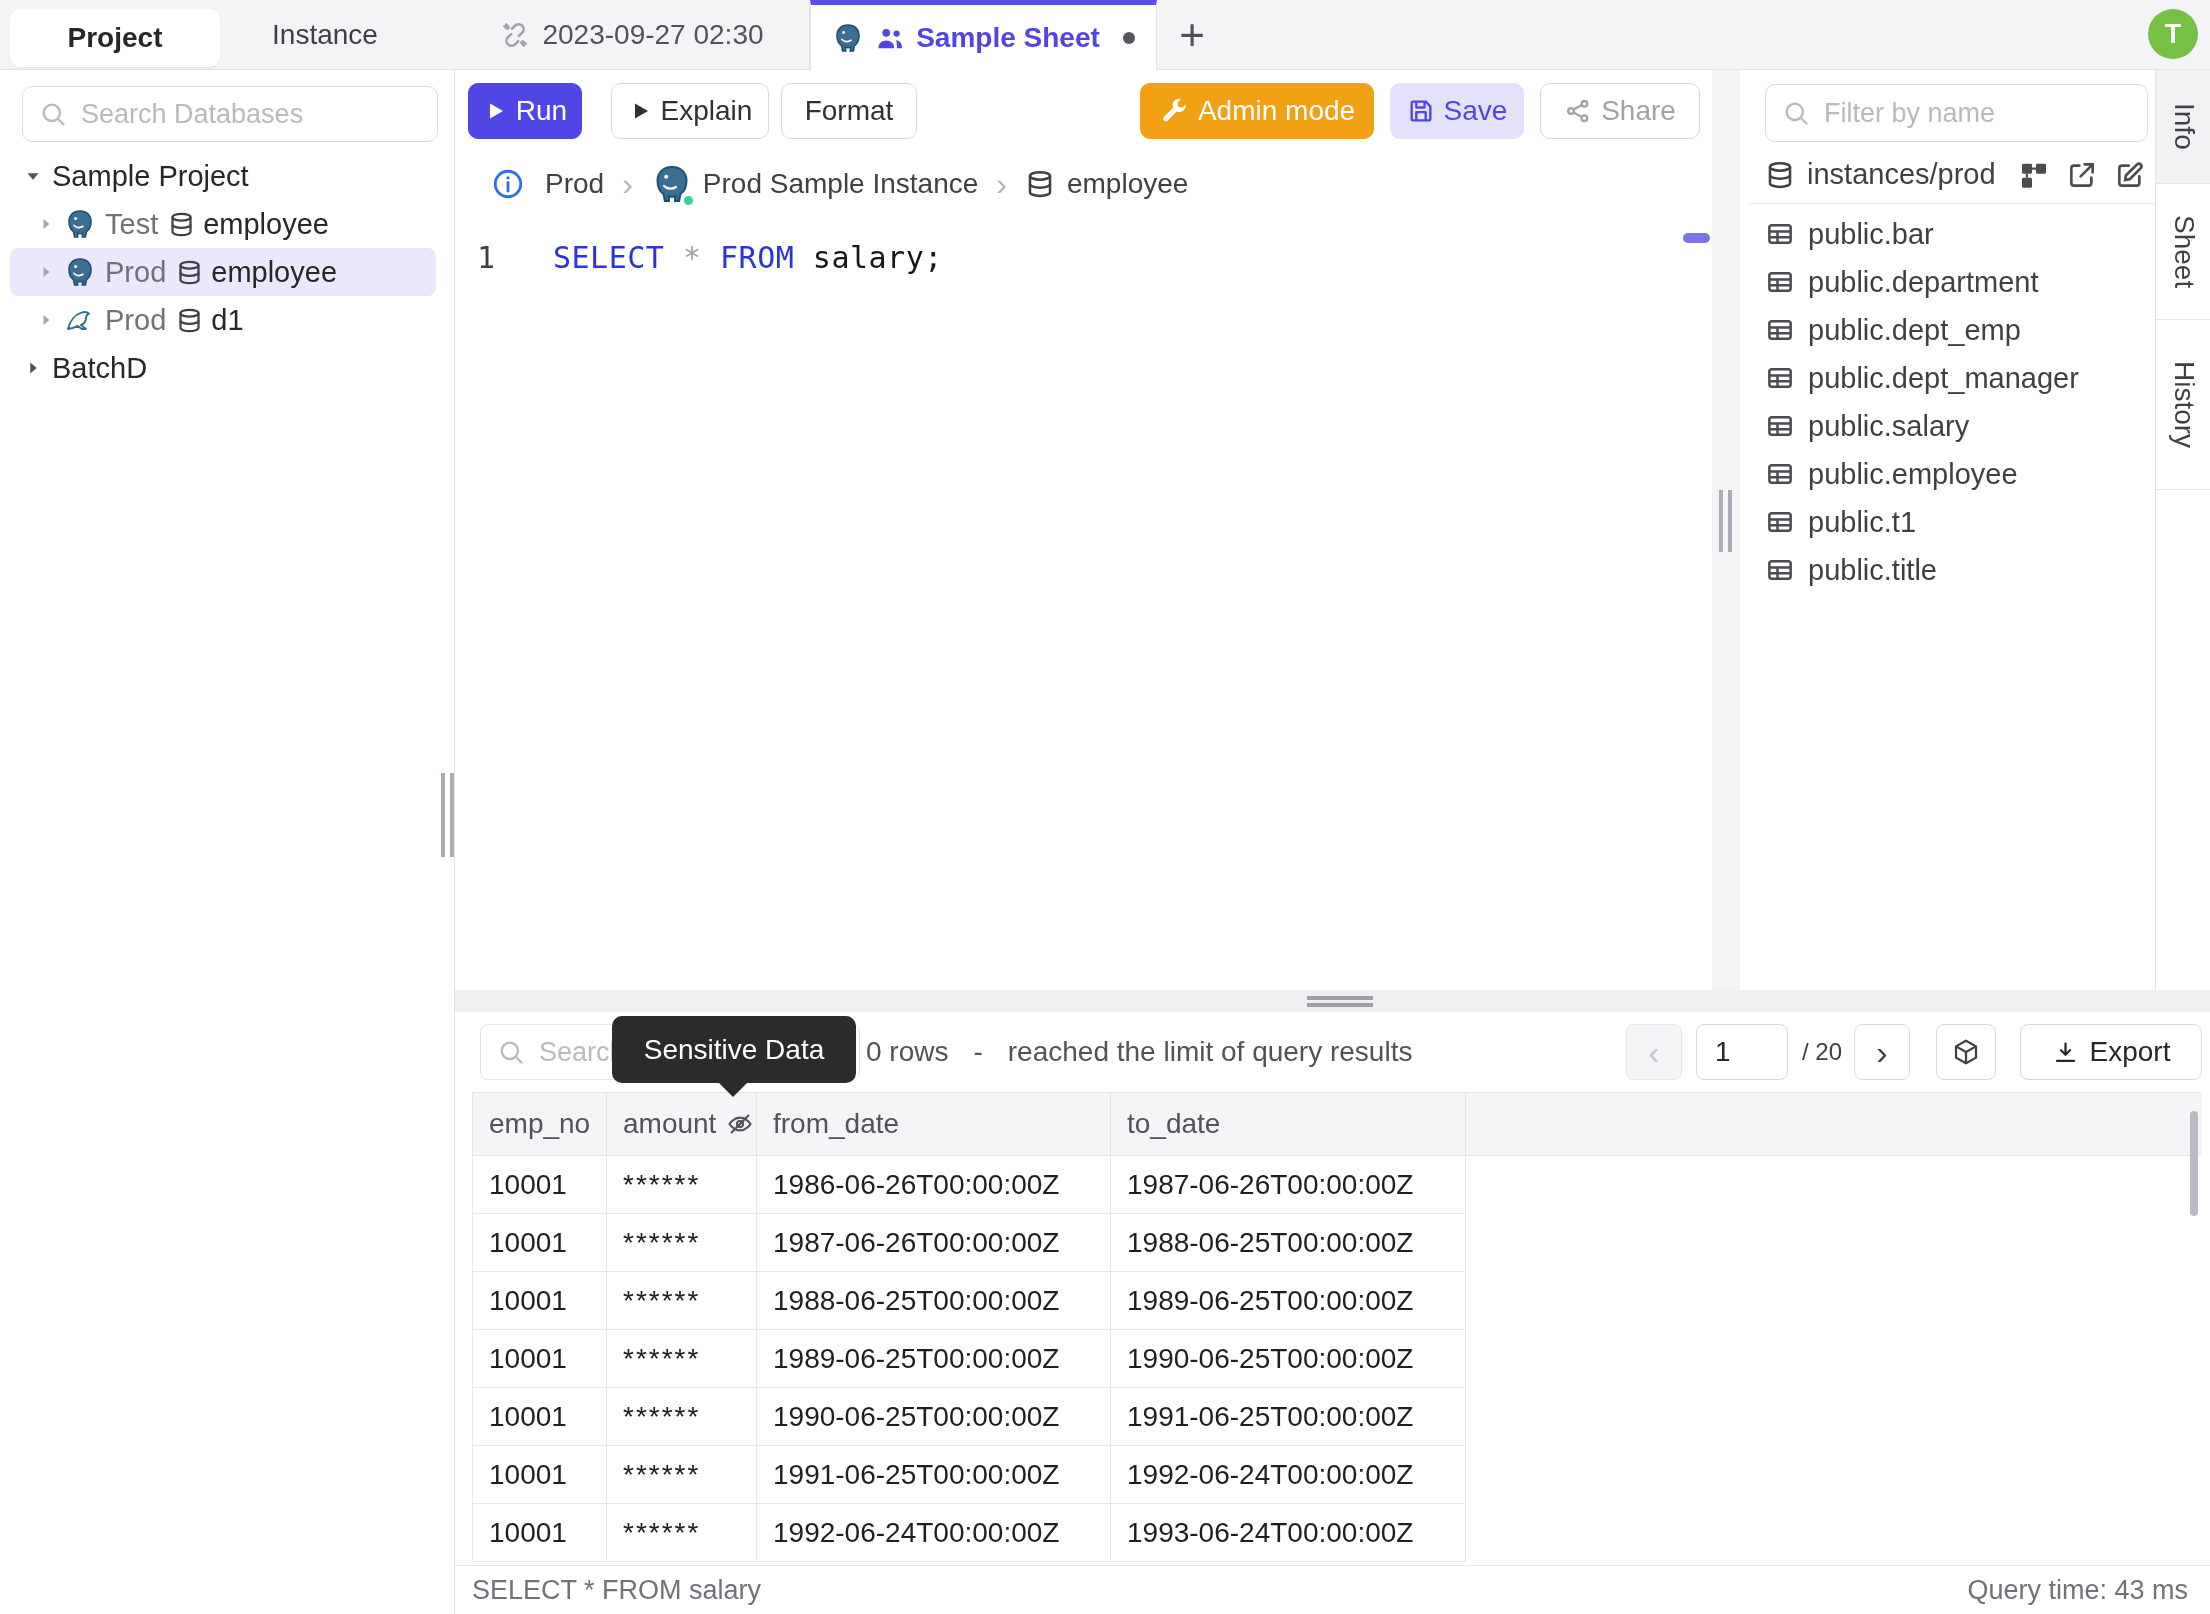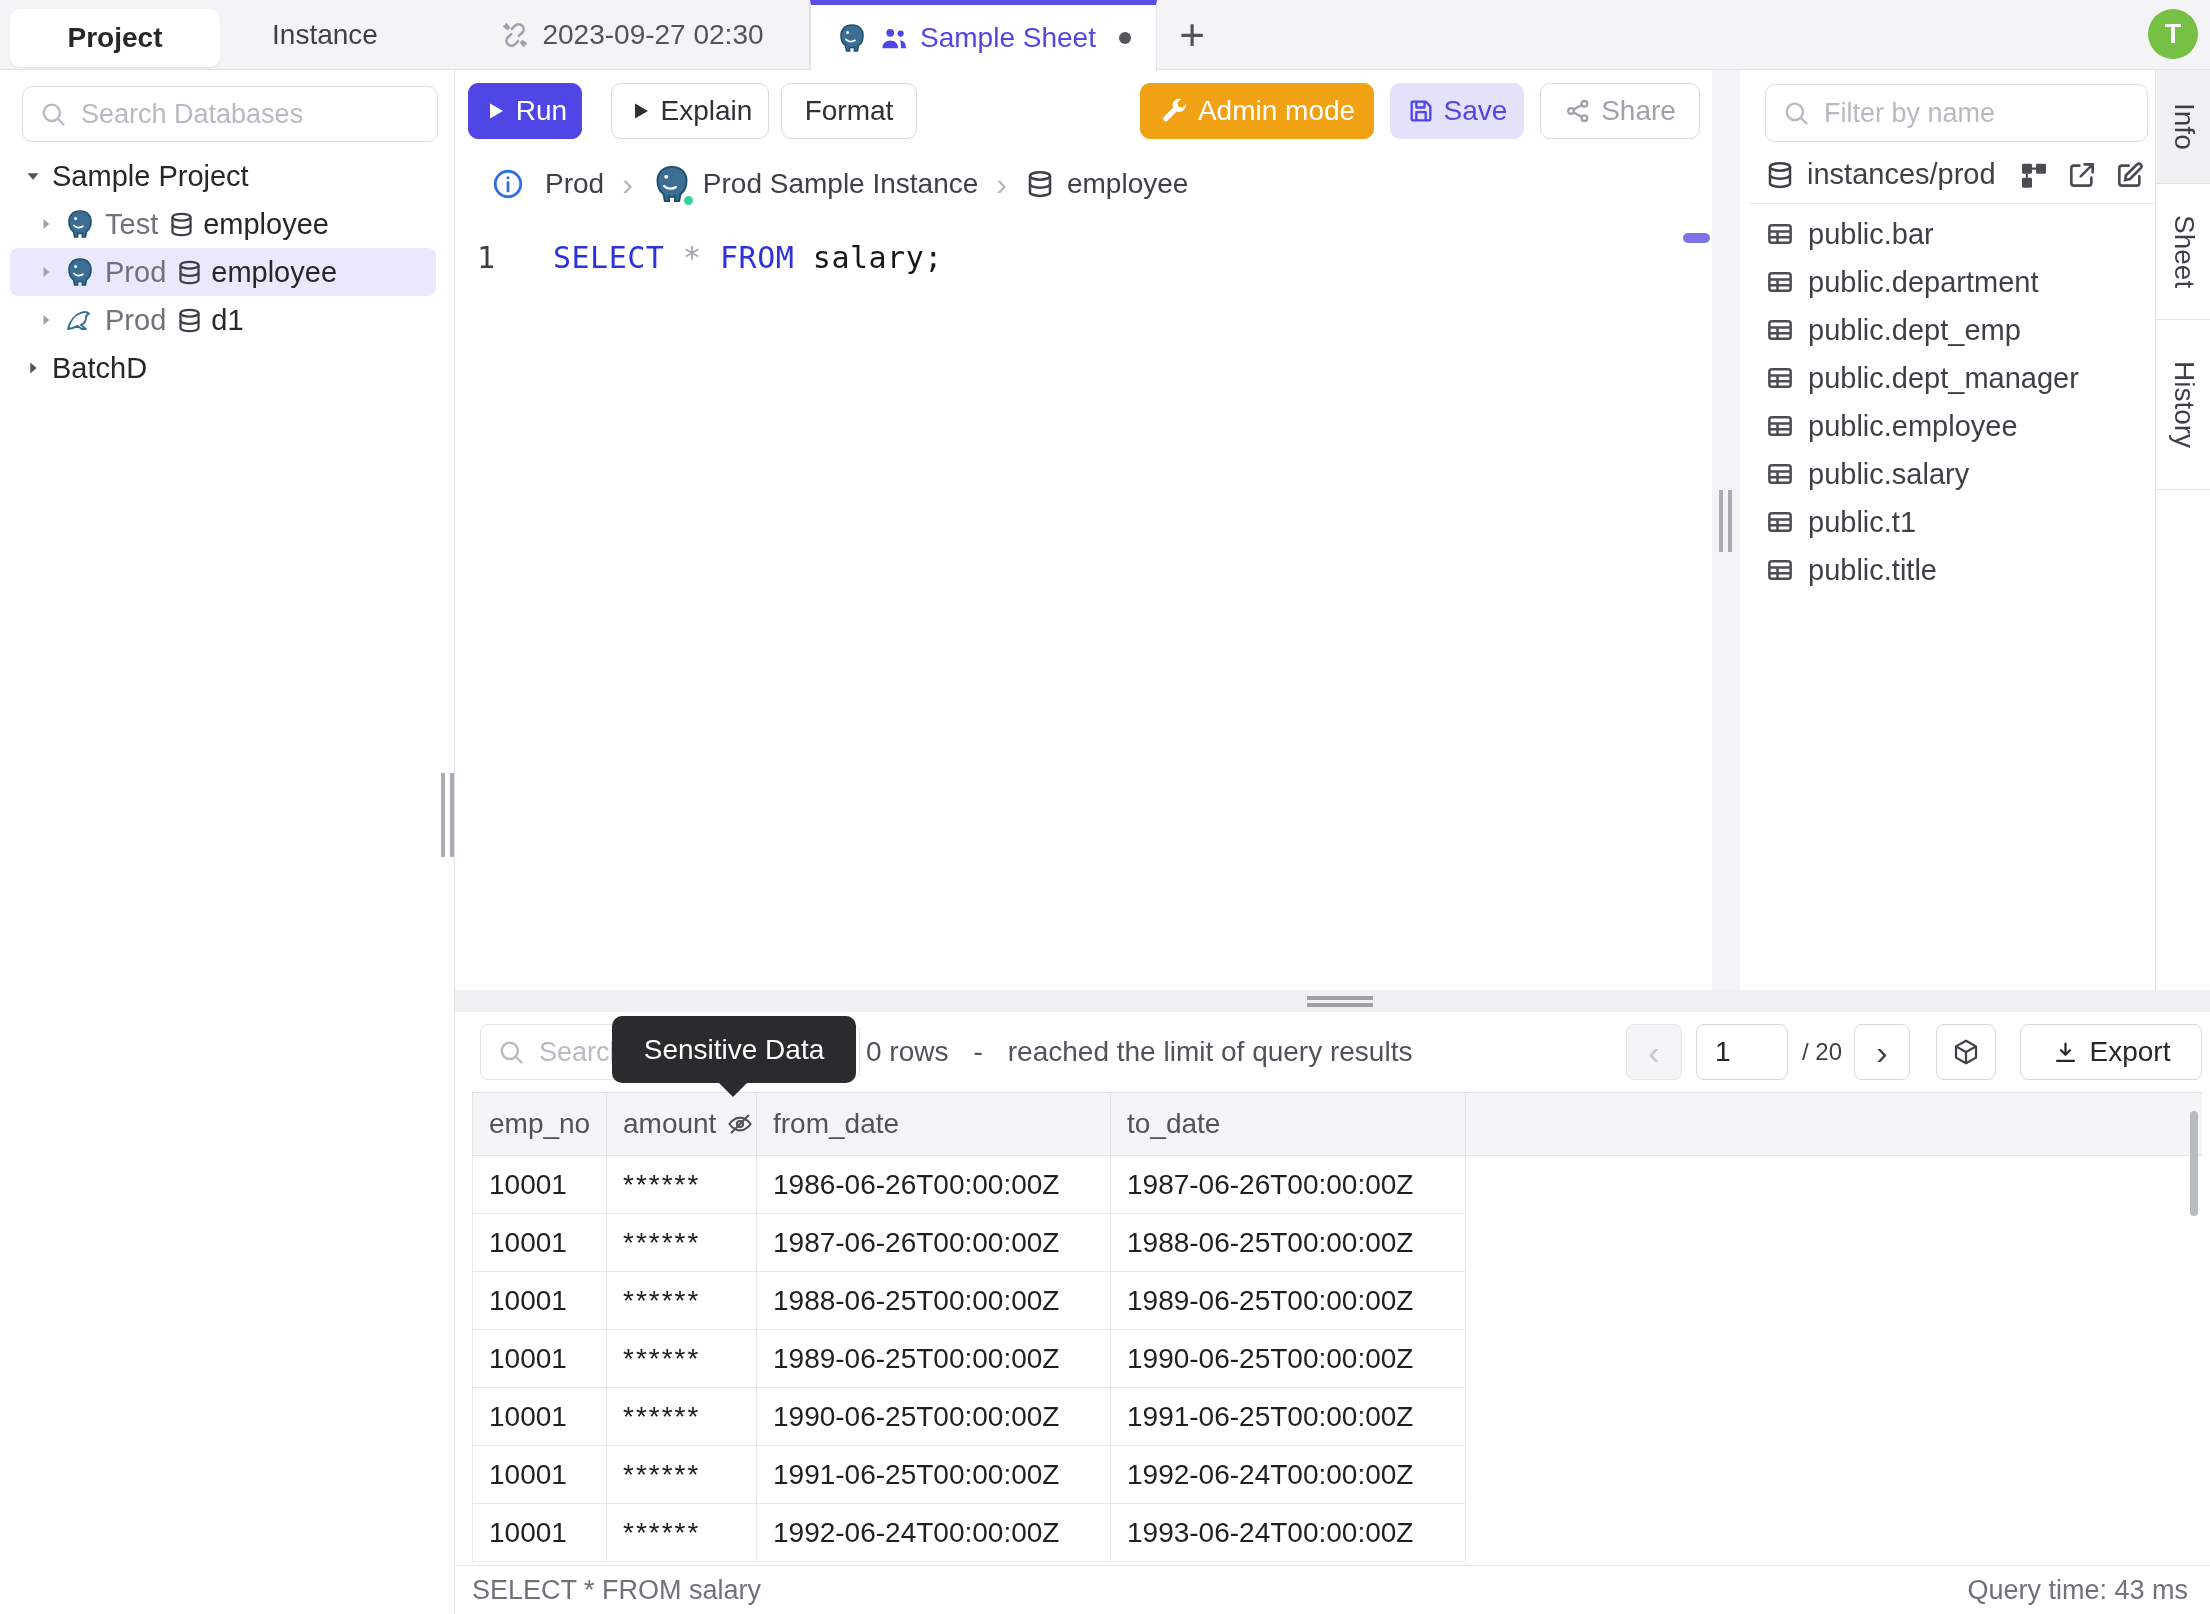--- a/index.html
+++ b/index.html
@@ -16,21 +16,21 @@
   .icon svg{width:100%;height:100%;display:block}
 
   
   #topbar{position:absolute;left:0;top:0;width:2210px;height:70px;background:var(--bar);border-bottom:1px solid var(--border)}
   #proj-tabs{position:absolute;left:0;top:0;height:70px;display:flex;align-items:center}
   .seg-tab{width:210px;height:70px;display:flex;align-items:center;justify-content:center;font-size:28px;color:var(--ink2)}
   .seg-tab.active{width:210px;height:58px;margin:6px 0 0 10px;background:#fff;border-radius:10px;font-weight:600;color:var(--ink);box-shadow:0 1px 2px rgba(0,0,0,.07)}
   #tab1{position:absolute;left:455px;top:0;width:355px;height:70px;display:flex;align-items:center;justify-content:center;gap:12px;
         border-right:1px solid var(--border);color:var(--sub);font-size:28px}
   #tab2{position:absolute;left:810px;top:0;width:347px;height:71px;background:#fff;border-left:1px solid var(--border);border-right:1px solid var(--border);
-        border-top:5px solid #5b4ee4;display:flex;align-items:center;justify-content:center;gap:11px;color:var(--accent);font-size:28px;font-weight:400;z-index:3}
+        border-top:5px solid #5b4ee4;display:flex;align-items:center;justify-content:center;gap:11px;color:var(--accent);font-size:28px;font-weight:700;z-index:3}
   .dirty-dot{width:12px;height:12px;border-radius:50%;background:#55555c;margin-left:12px}
   #new-tab{position:absolute;left:1168px;top:11px;width:48px;height:48px;display:flex;align-items:center;justify-content:center;
            font-size:44px;font-weight:300;color:var(--sub);line-height:1}
   #avatar{position:absolute;left:2148px;top:9px;width:50px;height:50px;border-radius:50%;background:var(--green);
           display:flex;align-items:center;justify-content:center;color:#fff;font-size:27px;font-weight:600}
 
   
   #left-sidebar{position:absolute;left:0;top:70px;width:455px;height:1544px;background:#fff;border-right:1px solid var(--border)}
   .search-box{display:flex;align-items:center;gap:12px;border:1px solid #dcdce1;border-radius:10px;background:#fff;padding:0 16px;color:var(--ph)}
   #db-search{margin:16px 16px 10px 22px;height:56px;font-size:27px}
@@ -453,30 +453,30 @@
         </span>
     <span>public.dept_manager</span>
       </div>
       <div class="tbl-row">
     <span class="icon ">
           <svg viewBox="0 0 24 24" fill="none" stroke="currentColor" stroke-width="2">
             <rect x="3.5" y="5" width="17" height="14" rx="2"></rect>
             <path d="M3.5 10h17M3.5 14.5h17M10 10v9"></path>
           </svg>
         </span>
+    <span>public.salary</span>
+      </div>
+      <div class="tbl-row">
+    <span class="icon ">
+          <svg viewBox="0 0 24 24" fill="none" stroke="currentColor" stroke-width="2">
+            <rect x="3.5" y="5" width="17" height="14" rx="2"></rect>
+            <path d="M3.5 10h17M3.5 14.5h17M10 10v9"></path>
+          </svg>
+        </span>
     <span>public.employee</span>
-      </div>
-      <div class="tbl-row">
-    <span class="icon ">
-          <svg viewBox="0 0 24 24" fill="none" stroke="currentColor" stroke-width="2">
-            <rect x="3.5" y="5" width="17" height="14" rx="2"></rect>
-            <path d="M3.5 10h17M3.5 14.5h17M10 10v9"></path>
-          </svg>
-        </span>
-    <span>public.salary</span>
       </div>
       <div class="tbl-row">
     <span class="icon ">
           <svg viewBox="0 0 24 24" fill="none" stroke="currentColor" stroke-width="2">
             <rect x="3.5" y="5" width="17" height="14" rx="2"></rect>
             <path d="M3.5 10h17M3.5 14.5h17M10 10v9"></path>
           </svg>
         </span>
     <span>public.t1</span>
       </div>

